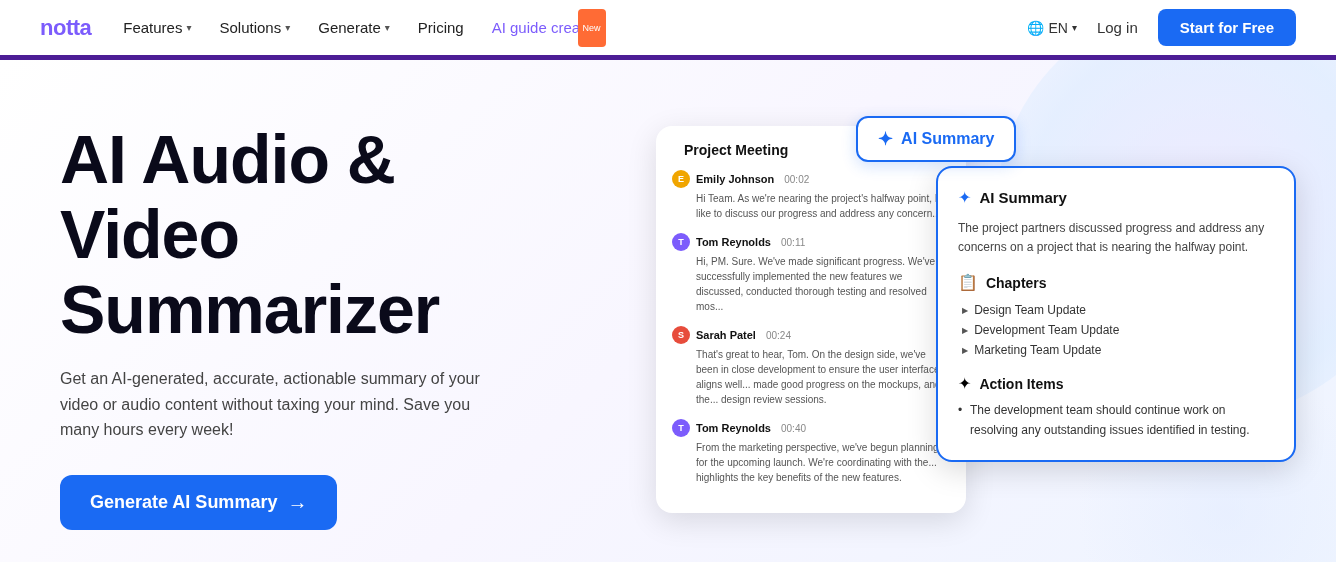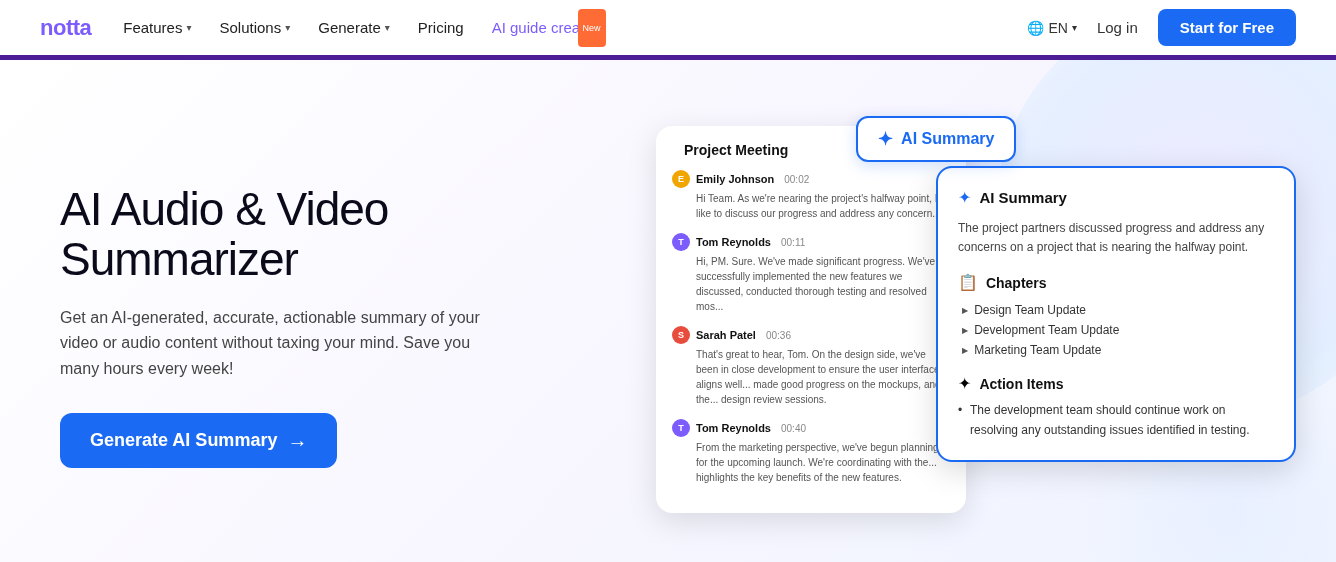--- a/index.html
+++ b/index.html
@@ -38,21 +38,21 @@
     .hero {
       display: flex; align-items: center; justify-content: space-between;
       padding: 30px 40px 0 60px; height: 502px; position: relative;
       background: linear-gradient(135deg, #ffffff 0%, #f8f6ff 50%, #eef4ff 100%);
       overflow: hidden;
     }
 
     
     .hero-left { max-width: 520px; }
     .hero-title {
-      font-size: 46px; font-weight: 400; color: #0a0a1a; line-height: 1.1;
+      font-size: 68px; font-weight: 700; color: #0a0a1a; line-height: 1.1;
       margin-bottom: 20px; letter-spacing: -1px;
     }
     .hero-subtitle {
       font-size: 16px; color: #444; line-height: 1.6; margin-bottom: 32px; max-width: 440px;
     }
     .cta-btn {
       display: inline-flex; align-items: center; gap: 10px;
       background: #1a6af3; color: #fff; font-size: 18px; font-weight: 700;
       padding: 16px 30px; border-radius: 12px; border: none; cursor: pointer;
       text-decoration: none;
@@ -210,21 +210,21 @@
           <span class="speaker-name">Tom Reynolds</span>
           <span class="speaker-time">00:11</span>
         </div>
         <div class="transcript-text">Hi, PM. Sure. We've made significant progress. We've successfully implemented the new features we discussed, conducted thorough testing and resolved mos...</div>
       </div>
 
       <div class="transcript-entry">
         <div class="speaker-line">
           <div class="speaker-dot dot-sarah">S</div>
           <span class="speaker-name">Sarah Patel</span>
-          <span class="speaker-time">00:36</span>
+          <span class="speaker-time">00:24</span>
         </div>
         <div class="transcript-text">That's great to hear, Tom. On the design side, we've been in close development to ensure the user interface aligns well... made good progress on the mockups, and the... design review sessions.</div>
       </div>
 
       <div class="transcript-entry">
         <div class="speaker-line">
           <div class="speaker-dot dot-tom">T</div>
           <span class="speaker-name">Tom Reynolds</span>
           <span class="speaker-time">00:40</span>
         </div>

